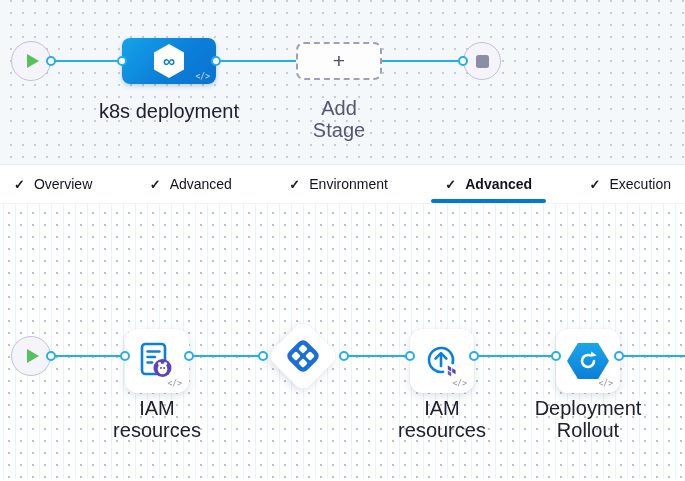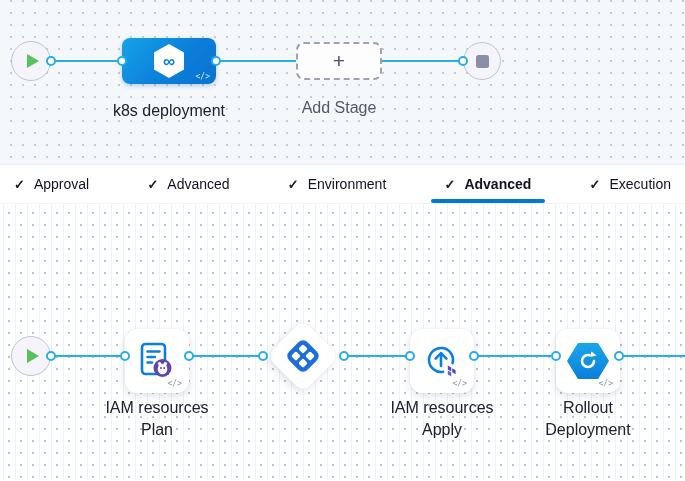--- a/index.html
+++ b/index.html
@@ -53,21 +53,21 @@
     background:#f4f4fa;border:1px solid #c2c3d4;box-sizing:border-box;
     display:flex;align-items:center;justify-content:center;z-index:2;cursor:pointer;
   }
   .play-tri{
     width:0;height:0;margin-left:4px;
     border-top:7px solid transparent;border-bottom:7px solid transparent;
     border-left:12px solid #57c15b;
   }
   .stop-sq{width:13px;height:13px;border-radius:2.5px;background:#8c8ea4;}
   .node-label{
-    position:absolute;text-align:center;color:#20202f;font-size:16px;
+    position:absolute;text-align:center;color:#20202f;font-size:20px;
     line-height:22px;z-index:2;
   }
   .code-badge{
     position:absolute;font-family:"DejaVu Sans Mono",monospace;font-size:8px;
     color:#9head4;z-index:3;
   }
   
   .stage-node{
     position:absolute;left:122px;top:38px;width:94px;height:46px;border-radius:8px;
     background:linear-gradient(135deg,#16a3e8 0%,#0b7fd9 55%,#0a72d0 100%);
@@ -141,21 +141,21 @@
   <div class="dot" style="left:211px;top:56px;"></div>
   <div class="dot" style="left:458px;top:56px;"></div>
 
   <div class="node-label" style="left:89px;top:100px;width:160px;">k8s deployment</div>
   <div class="node-label" style="left:299px;top:97px;width:80px;color:#55576d;text-align:center;">Add Stage</div>
 </div>
 
 <div class="tabbar">
   <div class="tab">
     <span class="check">✓</span>
-    <span>Approval</span>
+    <span>Overview</span>
 
   </div>
   <div class="tab">
     <span class="check">✓</span>
     <span>Advanced</span>
 
   </div>
   <div class="tab">
     <span class="check">✓</span>
     <span>Environment</span>
@@ -246,23 +246,21 @@
   <div class="dot" style="left:184px;top:147px;"></div>
   <div class="dot" style="left:258px;top:147px;"></div>
   <div class="dot" style="left:339px;top:147px;"></div>
   <div class="dot" style="left:405px;top:147px;"></div>
   <div class="dot" style="left:469px;top:147px;"></div>
   <div class="dot" style="left:551px;top:147px;"></div>
   <div class="dot" style="left:614px;top:147px;"></div>
 
   <div class="node-label" style="left:97px;top:193px;width:120px;">
     <div>IAM resources</div>
-    <div>Plan</div>
   </div>
   <div class="node-label" style="left:382px;top:193px;width:120px;">
     <div>IAM resources</div>
-    <div>Apply</div>
   </div>
   <div class="node-label" style="left:528px;top:193px;width:120px;">
+    <div>Deployment</div>
     <div>Rollout</div>
-    <div>Deployment</div>
   </div>
 </div>
 
 </body></html>

